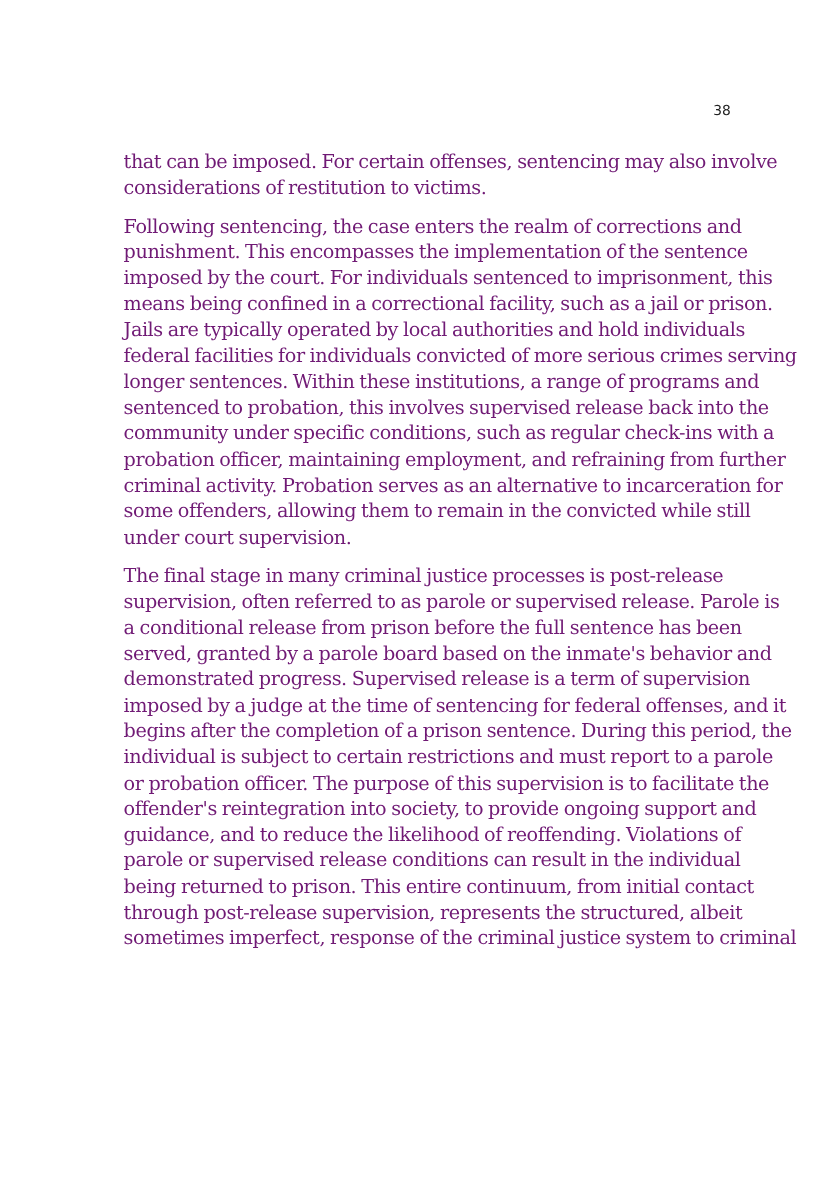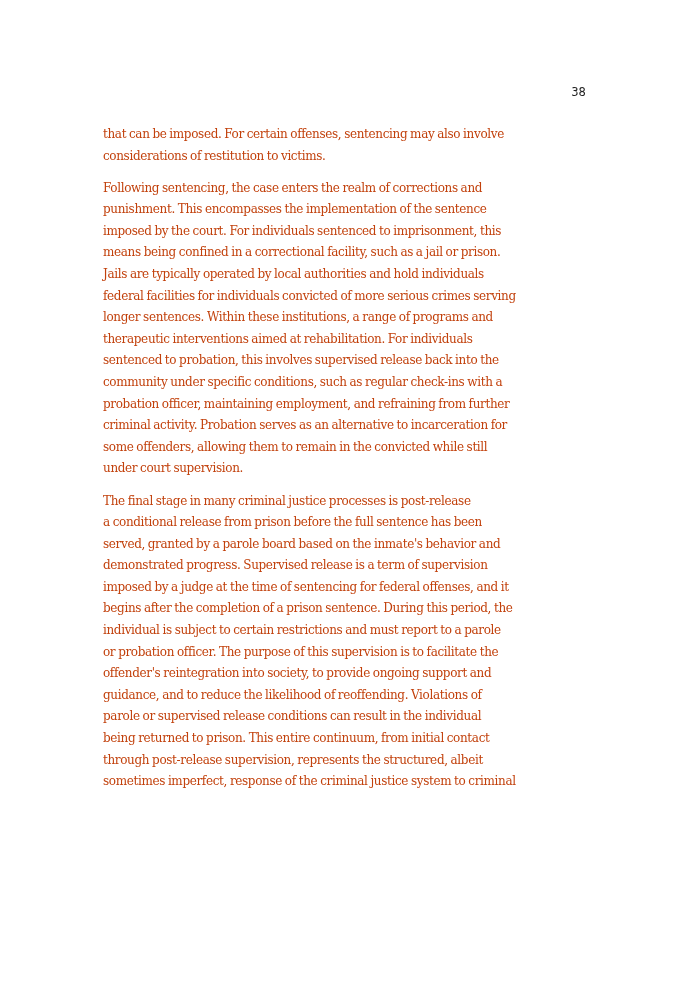--- a/index.html
+++ b/index.html
@@ -1,24 +1,24 @@
 <!DOCTYPE html>
 <html><head>
 <meta charset="utf-8">
 <style>
   html, body { margin: 0; padding: 0; background: #ffffff; }
   body { width: 699px; height: 992px; position: relative; overflow: hidden; }
   .page-number {
-    position: absolute; top: 85px; left: 560px; width: 37px; text-align: center;
+    position: absolute; top: 85px; left: 572px; width: 37px; text-align: right;
     font-family: "DejaVu Sans", sans-serif; font-size: 11.5px; color: #222;
   }
   .body-text {
     position: absolute; top: 124px; left: 103px; width: 496px;
-    font-family: "DejaVu Serif", serif; font-size: 12px; line-height: 21.6px;
-    color: #c2410c; letter-spacing: -0.35px; word-spacing: -0.6px;
+    font-family: "DejaVu Serif", serif; font-size: 16px; line-height: 21.6px;
+    color: #701a75; letter-spacing: -0.35px; word-spacing: -0.6px;
   }
   .body-text p { margin: 0 0 10.5px 0; }
   .line { display: block; white-space: nowrap; }
   b { font-weight: normal; }
 </style>
 </head>
 <body>
 
 <div class="page-number">38</div>
 
@@ -29,31 +29,31 @@
   </p>
 
   <p>
     <span class="line"><span>Following sentencing, the case enters the realm of </span><b>corrections and</b></span>
     <span class="line"><b>punishment</b><span>. This encompasses the implementation of the sentence</span></span>
     <span class="line">imposed by the court. For individuals sentenced to imprisonment, this</span>
     <span class="line">means being confined in a correctional facility, such as a jail or prison.</span>
     <span class="line">Jails are typically operated by local authorities and hold individuals</span>
     <span class="line">federal facilities for individuals convicted of more serious crimes serving</span>
     <span class="line">longer sentences. Within these institutions, a range of programs and</span>
-    <span class="line">therapeutic interventions aimed at rehabilitation. For individuals</span>
     <span class="line">sentenced to probation, this involves supervised release back into the</span>
     <span class="line">community under specific conditions, such as regular check-ins with a</span>
     <span class="line">probation officer, maintaining employment, and refraining from further</span>
     <span class="line">criminal activity. Probation serves as an alternative to incarceration for</span>
     <span class="line">some offenders, allowing them to remain in the convicted while still</span>
     <span class="line">under court supervision.</span>
   </p>
 
   <p>
     <span class="line"><span>The final stage in many criminal justice processes is </span><b>post-release</b></span>
+    <span class="line"><b>supervision</b><span>, often referred to as parole or supervised release. Parole is</span></span>
     <span class="line">a conditional release from prison before the full sentence has been</span>
     <span class="line">served, granted by a parole board based on the inmate's behavior and</span>
     <span class="line">demonstrated progress. Supervised release is a term of supervision</span>
     <span class="line">imposed by a judge at the time of sentencing for federal offenses, and it</span>
     <span class="line">begins after the completion of a prison sentence. During this period, the</span>
     <span class="line">individual is subject to certain restrictions and must report to a parole</span>
     <span class="line">or probation officer. The purpose of this supervision is to facilitate the</span>
     <span class="line">offender's reintegration into society, to provide ongoing support and</span>
     <span class="line">guidance, and to reduce the likelihood of reoffending. Violations of</span>
     <span class="line">parole or supervised release conditions can result in the individual</span>

